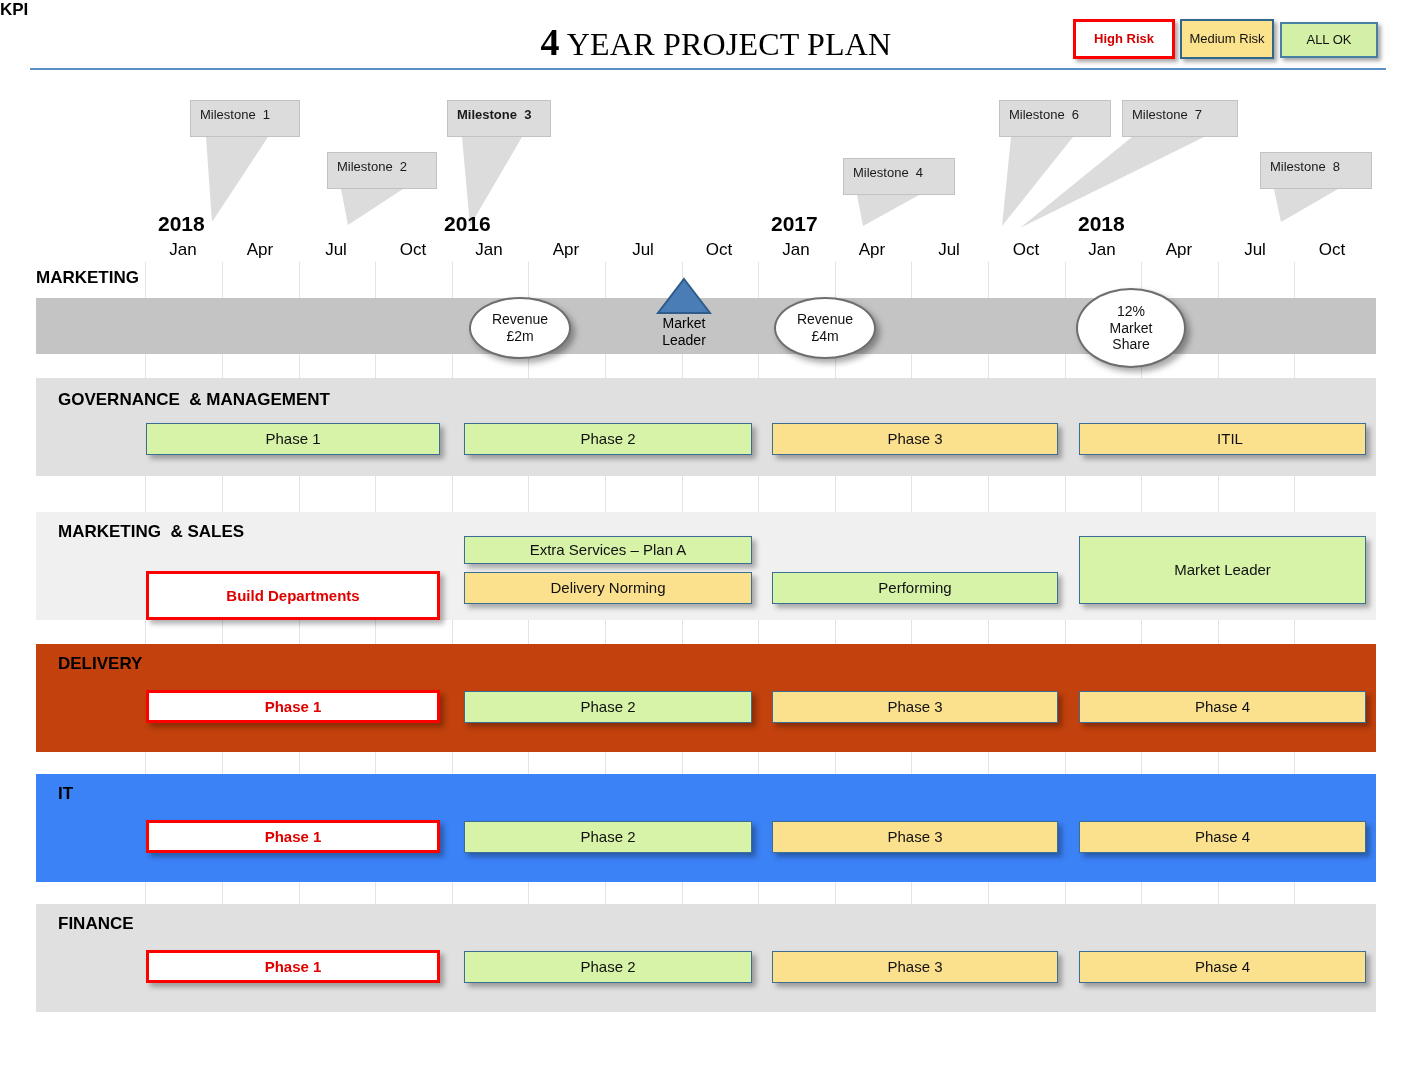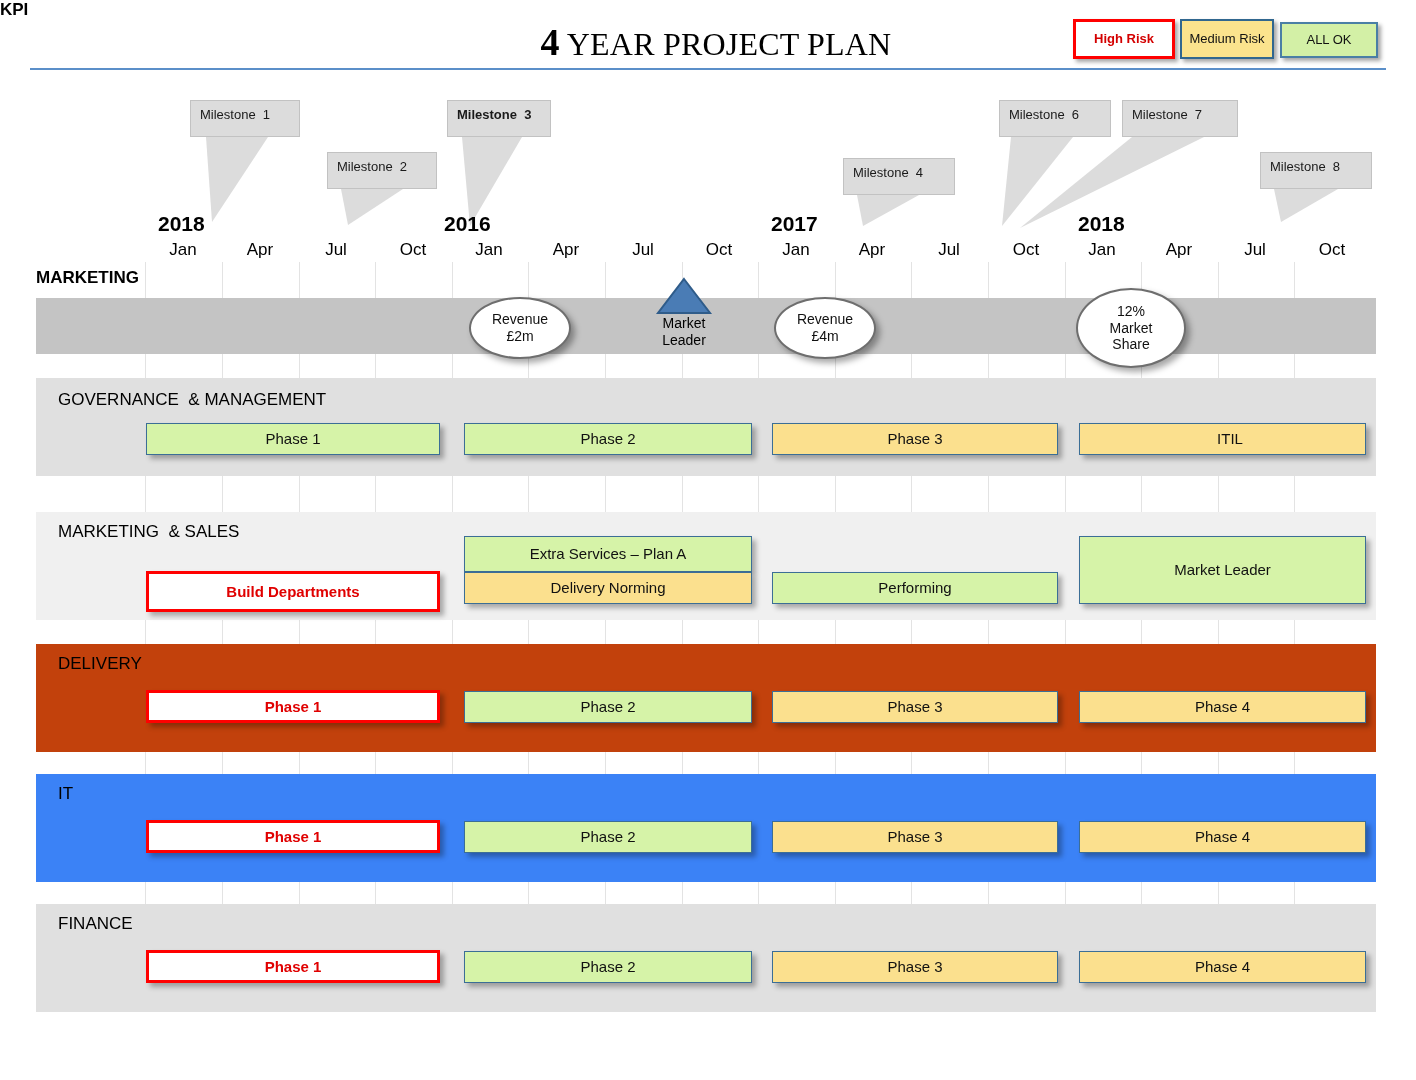--- a/index.html
+++ b/index.html
@@ -95,21 +95,21 @@
 
   #kpi-band {
     top: 298px; height: 56px; background: #c4c4c4;
   }
   #kpi-label { left: 58px; top: 315px; font-size: 17px; font-weight: bold; }
 
   .swim {
     position: absolute; left: 36px; width: 1340px;
   }
   .swim-title {
-    position: absolute; left: 22px; font-size: 17px; font-weight: normal;
+    position: absolute; left: 22px; font-size: 17px; font-weight: bold;
     white-space: pre;
   }
 
   
   .bar {
     position: absolute; box-sizing: border-box;
     display: flex; align-items: center; justify-content: center;
     font-size: 15px; color: #111; text-align: center;
     box-shadow: 4px 4px 5px rgba(0,0,0,.30);
     line-height: 1.15;
@@ -254,23 +254,23 @@
 <div id="swimlanes">
     <div class="swim" style="top: 378px; height: 98px; background: rgb(224, 224, 224);">
       <div class="swim-title" style="top: 12px;">GOVERNANCE  &amp; MANAGEMENT</div>
       <div class="bar green" style="left: 110px; top: 45px; width: 294px; height: 32px;">Phase 1</div>
       <div class="bar green" style="left: 428px; top: 45px; width: 288px; height: 32px;">Phase 2</div>
       <div class="bar amber" style="left: 736px; top: 45px; width: 286px; height: 32px;">Phase 3</div>
       <div class="bar amber" style="left: 1043px; top: 45px; width: 287px; height: 32px; padding-left: 15px;">ITIL</div>
     </div>
     <div class="swim" style="top: 512px; height: 108px; background: rgb(240, 240, 240);">
       <div class="swim-title" style="top: 10px;">MARKETING  &amp; SALES</div>
-      <div class="bar green" style="left: 428px; top: 24px; width: 288px; height: 36px;">Extra Services – Plan A</div>
+      <div class="bar green" style="left: 428px; top: 24px; width: 288px; height: 28px;">Extra Services – Plan A</div>
       <div class="bar green" style="left: 1043px; top: 24px; width: 287px; height: 68px;">Market Leader</div>
-      <div class="bar risk" style="left: 110px; top: 59px; width: 294px; height: 41px;">Build Departments</div>
+      <div class="bar risk" style="left: 110px; top: 59px; width: 294px; height: 49px;">Build Departments</div>
       <div class="bar amber" style="left: 428px; top: 60px; width: 288px; height: 32px;">Delivery Norming</div>
       <div class="bar green" style="left: 736px; top: 60px; width: 286px; height: 32px;">Performing</div>
     </div>
     <div class="swim" style="top: 644px; height: 108px; background: #c2410c;">
       <div class="swim-title" style="top: 10px;">DELIVERY</div>
       <div class="bar risk" style="left: 110px; top: 46px; width: 294px; height: 33px;">Phase 1</div>
       <div class="bar green" style="left: 428px; top: 47px; width: 288px; height: 32px;">Phase 2</div>
       <div class="bar amber" style="left: 736px; top: 47px; width: 286px; height: 32px;">Phase 3</div>
       <div class="bar amber" style="left: 1043px; top: 47px; width: 287px; height: 32px;">Phase 4</div>
     </div>

